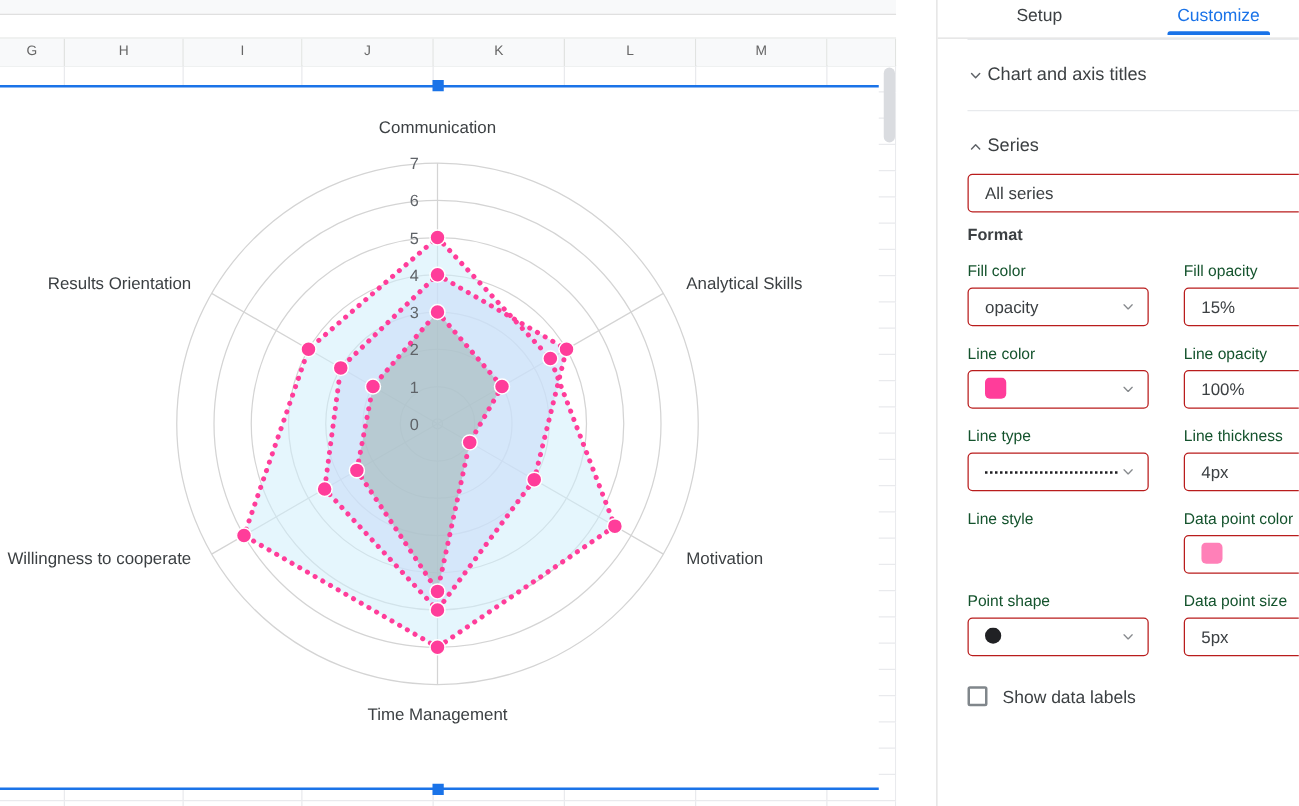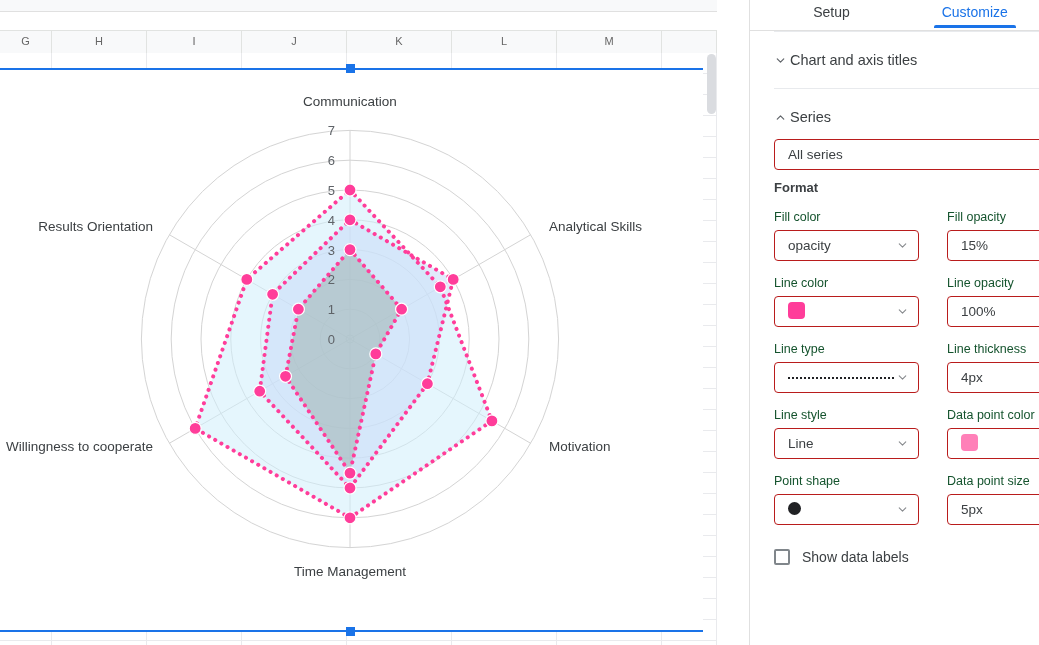--- a/index.html
+++ b/index.html
@@ -549,26 +549,20 @@
               <div class="field-label">Line thickness</div>
               <div class="select">
                 <span class="val">4px</span>
                 <svg viewBox="0 0 24 24" class="chev">
                   <path d="M6 9l6 6 6-6" fill="none" stroke="#5f6368" stroke-width="2" stroke-linecap="round" stroke-linejoin="round"></path>
                 </svg>
               </div>
             </div>
             <div class="field">
               <div class="field-label">Line style</div>
-              <div class="select">
-                <span class="val">Line</span>
-                <svg viewBox="0 0 24 24" class="chev">
-                  <path d="M6 9l6 6 6-6" fill="none" stroke="#5f6368" stroke-width="2" stroke-linecap="round" stroke-linejoin="round"></path>
-                </svg>
-              </div>
             </div>
             <div class="field">
               <div class="field-label">Data point color</div>
               <div class="select">
                 <span class="val"><span class="swatch" style="background: rgb(255, 128, 184); display: inline-block;"></span></span>
                 <svg viewBox="0 0 24 24" class="chev">
                   <path d="M6 9l6 6 6-6" fill="none" stroke="#5f6368" stroke-width="2" stroke-linecap="round" stroke-linejoin="round"></path>
                 </svg>
               </div>
             </div>

